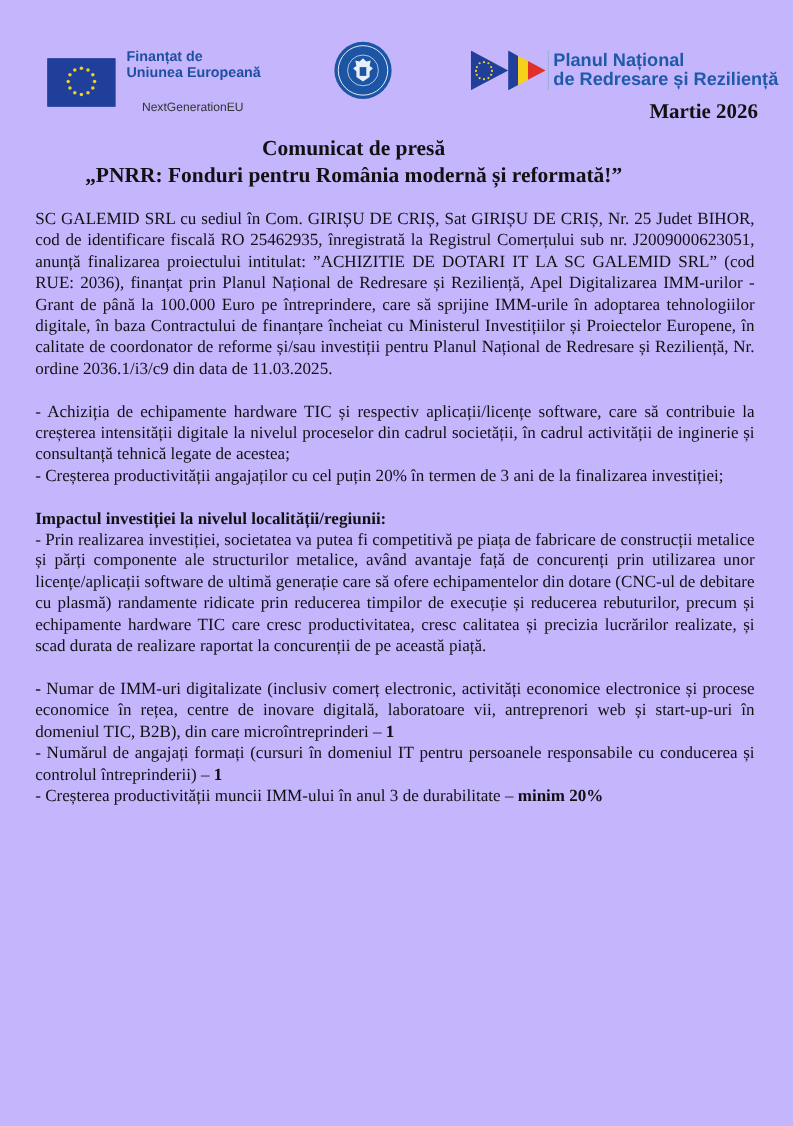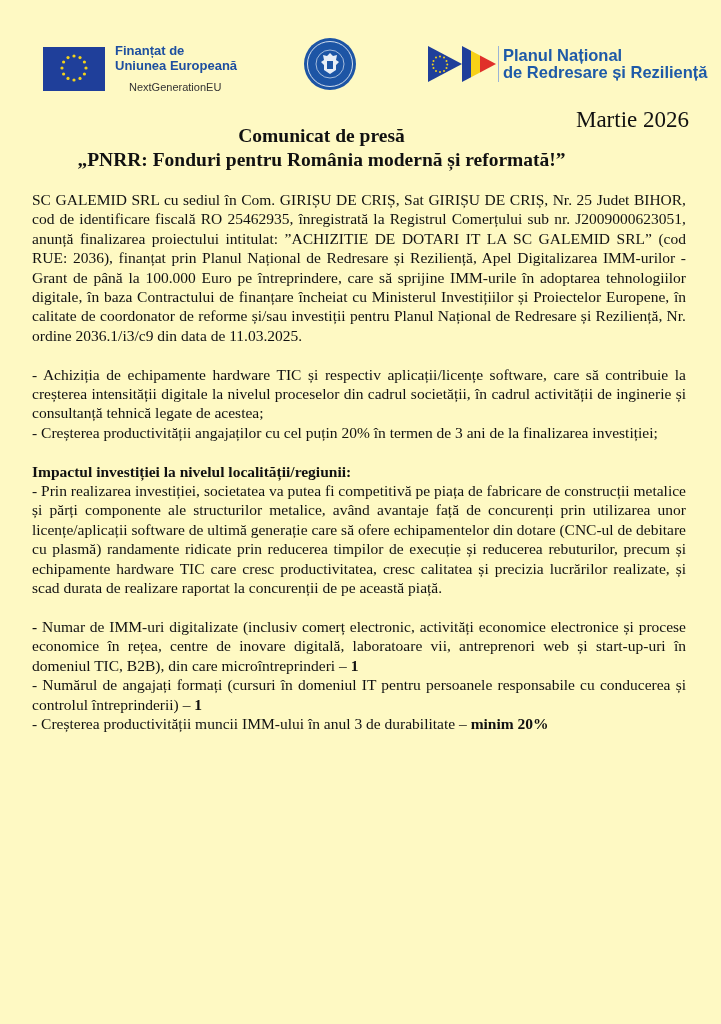--- a/index.html
+++ b/index.html
@@ -1,36 +1,36 @@
 <!DOCTYPE html>
 <html><head>
 <meta charset="utf-8">
 <style>
   html, body { margin: 0; padding: 0; background: #ffffff; }
   body { width: 721px; height: 1024px; position: relative; overflow: hidden; }
-  .page { position: absolute; left: 0; top: 0; width: 721px; height: 1024px; background: #fef9c3; }
+  .page { position: absolute; left: 0; top: 0; width: 721px; height: 1024px; background: #c4b5fd; }
 
   
   .logo-eu { position: absolute; left: 43px; top: 43px; display: flex; align-items: center; }
   .eu-flag { width: 62px; height: 44px; background: #1f3f9a; position: relative; }
   .eu-text { margin-left: 10px; font-family: "Liberation Sans", sans-serif; line-height: 15px; }
   .eu-text .l1, .eu-text .l2 { color: #1e4fa0; font-weight: bold; font-size: 13px; }
-  .eu-text .l3 { color: #333; font-size: 11px; margin-top: 7px; padding-left: 14px; }
+  .eu-text .l3 { color: #333; font-size: 11px; margin-top: 18px; padding-left: 14px; }
 
   .logo-gov { position: absolute; left: 304px; top: 38px; width: 52px; height: 52px; border-radius: 50%; background: #1d55a5; }
   .logo-gov svg { width: 52px; height: 52px; }
 
   .logo-pnrr { position: absolute; left: 428px; top: 46px; display: flex; align-items: center; }
   .pnrr-mark svg { width: 68px; height: 36px; display: block; }
   .pnrr-sep { width: 1px; height: 36px; background: #9ab4d6; margin: 0 4px 0 2px; }
   .pnrr-text { font-family: "Liberation Sans", sans-serif; color: #1e5aa8; font-weight: bold; font-size: 16.5px; line-height: 17px; }
 
   
   .doc { font-family: "Liberation Serif", serif; color: #111; }
-  .date { position: absolute; right: 32px; top: 107px; font-weight: normal; font-size: 23px; }
+  .date { position: absolute; right: 32px; top: 91px; font-weight: bold; font-size: 19px; }
   .title { position: absolute; left: 0; width: 643px; text-align: center; top: 124px; font-weight: bold; font-size: 19.5px; line-height: 24px; }
   .body { position: absolute; left: 32px; width: 654px; top: 190px; font-size: 15.5px; line-height: 19.4px; text-align: justify; }
   .body p { margin: 0; }
   .gap { height: 19.4px; }
   .h { font-weight: bold; }
   b { font-weight: bold; }
 </style>
 </head>
 <body>
 

